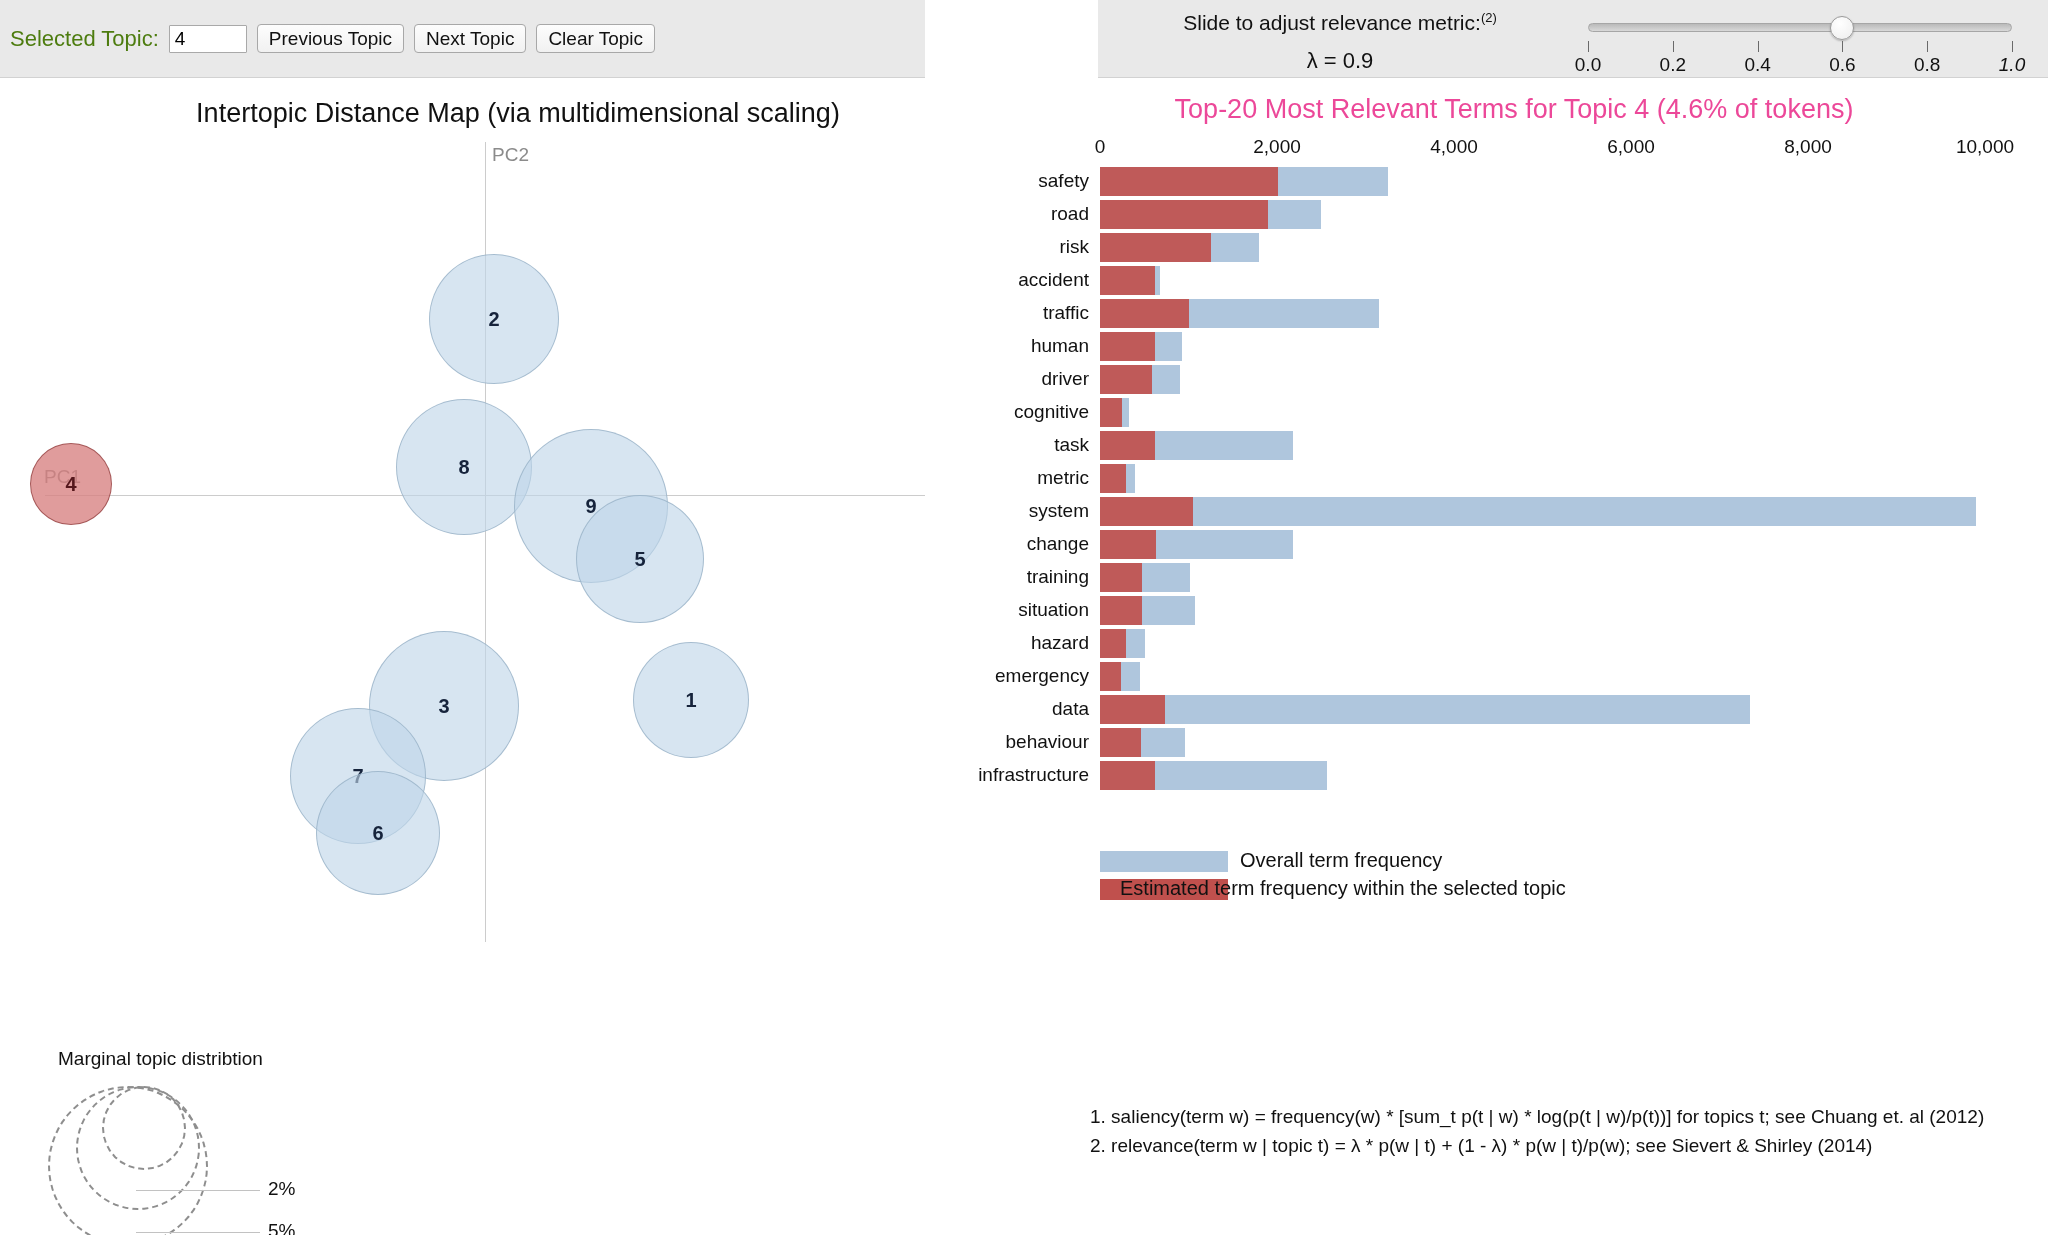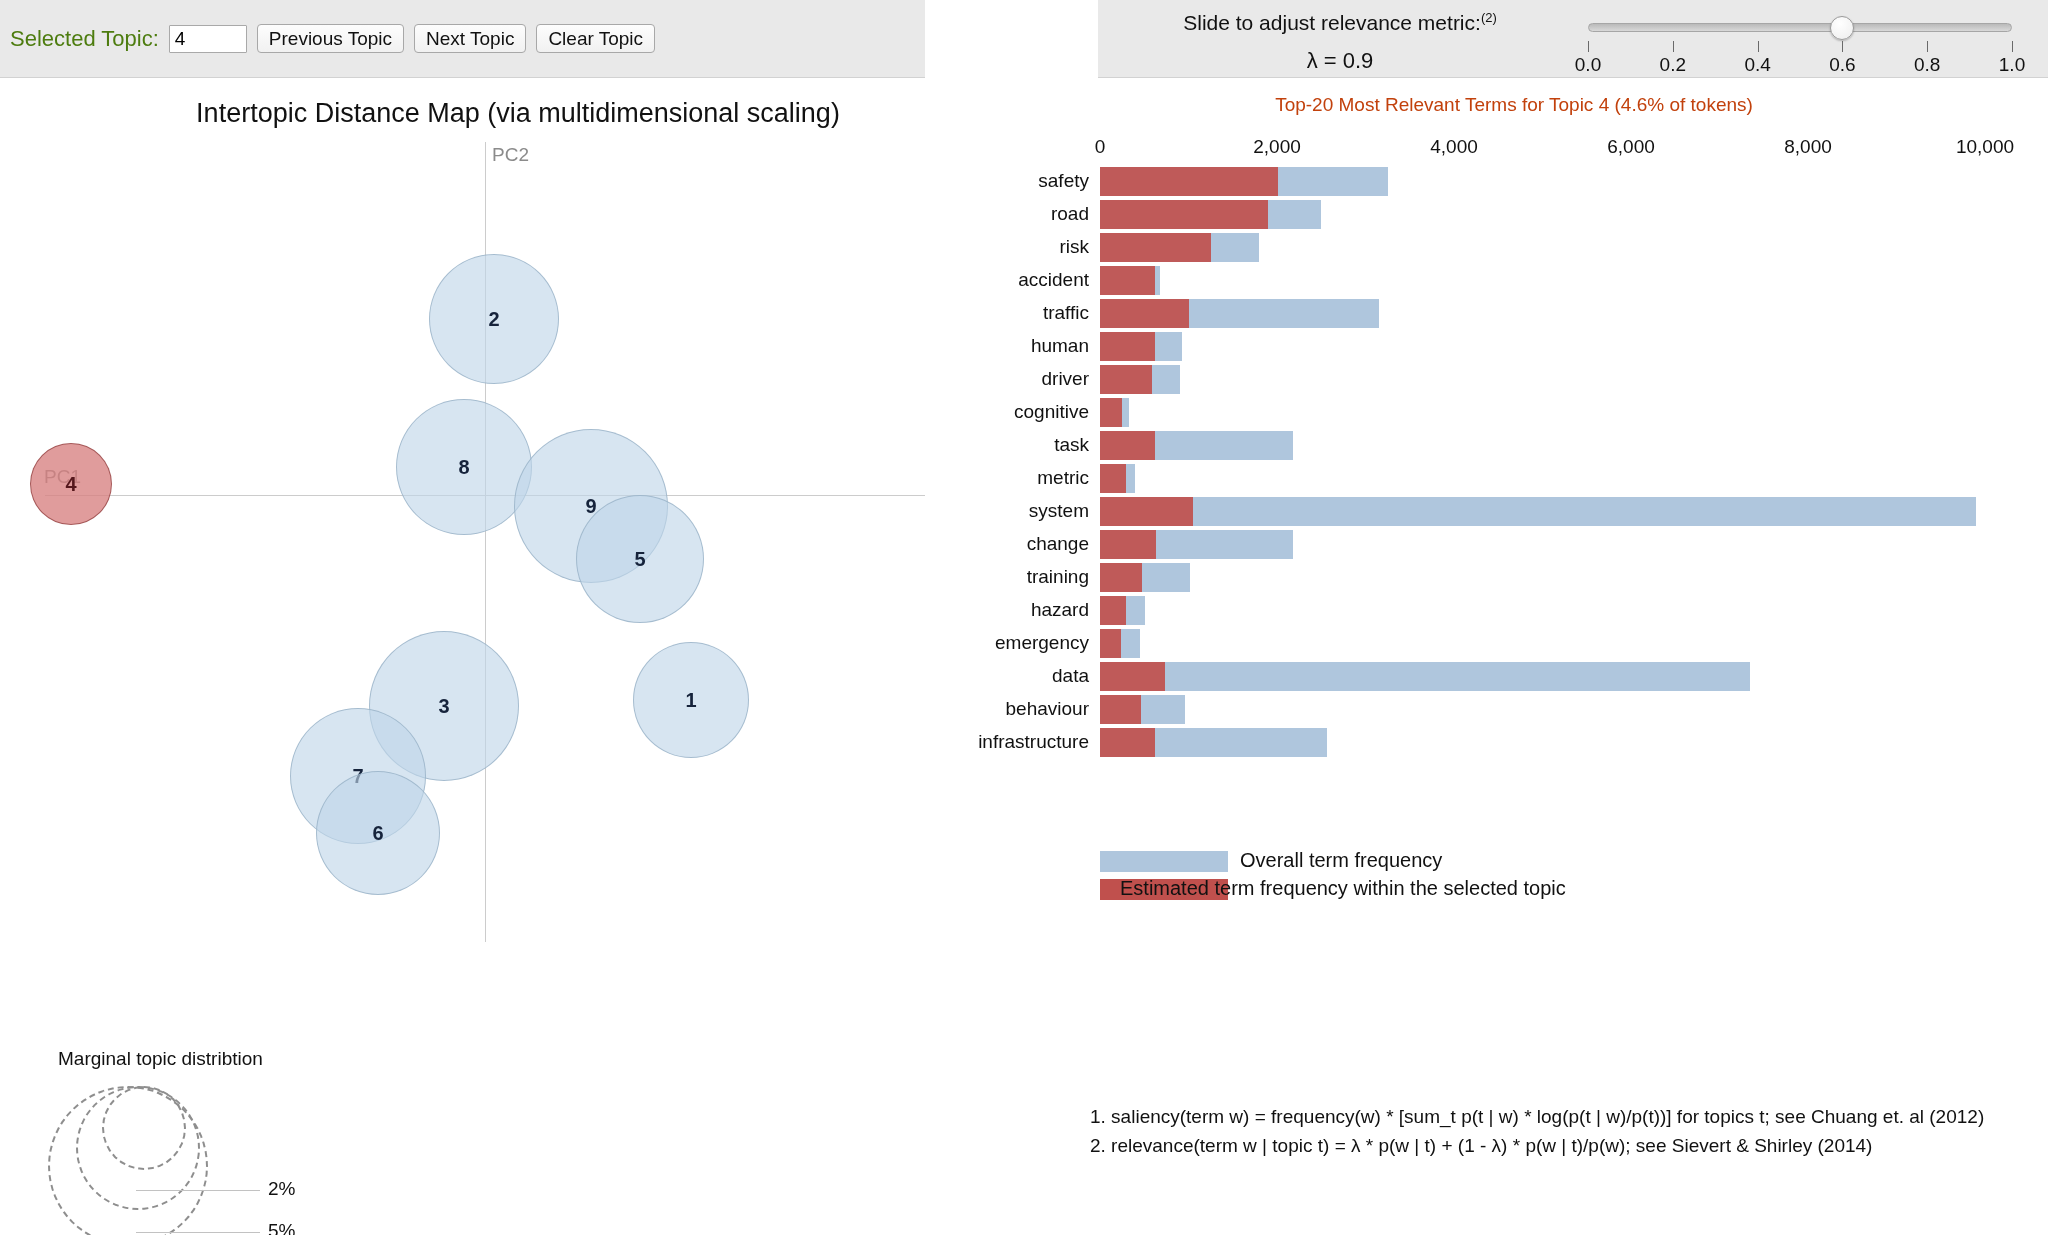--- a/index.html
+++ b/index.html
@@ -110,21 +110,21 @@
     position:absolute; border:2px dashed #8e8e8e; border-radius:50%;
     background:transparent;
   }
   .marg-rule { position:absolute; height:1px; background:#c2c2c2; }
   .marg-label { position:absolute; font-size:19px; color:#111; }
 
   
   #right-panel { position:absolute; left:980px; top:78px; width:1068px; height:1157px; }
   #bar-title {
     position:absolute; left:0; top:16px; width:1068px; text-align:center;
-    font-size:19px; color:#c2410c;
+    font-size:27px; color:#ec4899;
   }
   #bar-axis { position:absolute; left:0; top:58px; width:1068px; height:30px; }
   .xtick-label {
     position:absolute; top:0; width:120px; margin-left:-60px;
     text-align:center; font-size:19px; color:#111;
   }
   #bars { position:absolute; left:0; top:88px; width:1068px; }
   .bar-row { position:relative; height:33px; }
   .bar-term {
     position:absolute; right:0; width:200px; top:4px;
@@ -174,21 +174,21 @@
         <div class="slider-tick-label" style="left: 12px;">0.0</div>
         <div class="slider-tick" style="left: 96.8px;"></div>
         <div class="slider-tick-label" style="left: 96.8px;">0.2</div>
         <div class="slider-tick" style="left: 181.6px;"></div>
         <div class="slider-tick-label" style="left: 181.6px;">0.4</div>
         <div class="slider-tick" style="left: 266.4px;"></div>
         <div class="slider-tick-label" style="left: 266.4px;">0.6</div>
         <div class="slider-tick" style="left: 351.2px;"></div>
         <div class="slider-tick-label" style="left: 351.2px;">0.8</div>
         <div class="slider-tick" style="left: 436px;"></div>
-        <div class="slider-tick-label" style="left: 436px;">1.0</div>
+        <div class="slider-tick-label" style="left: 436px; font-style: italic;">1.0</div>
       </div>
   </div>
 </div>
 
 <div id="left-panel">
   <div id="map-title">Intertopic Distance Map (via multidimensional scaling)</div>
   <div id="axis-v"></div>
   <div id="axis-h"></div>
   <div id="pc2-label">PC2</div>
   <div id="pc1-label">PC1</div>
@@ -330,20 +330,27 @@
         </div>
       </div>
       <div class="bar-row">
         <div class="bar-term">training</div>
         <div class="bar-stack" style="width: 90.27px;">
           <div class="bar-total" style="width: 90.27px; background: rgb(175, 198, 221);"></div>
           <div class="bar-sel" style="width: 42.48px; background: rgb(192, 80, 77);"></div>
         </div>
       </div>
       <div class="bar-row">
+        <div class="bar-term">situation</div>
+        <div class="bar-stack" style="width: 94.695px;">
+          <div class="bar-total" style="width: 94.695px; background: rgb(175, 198, 221);"></div>
+          <div class="bar-sel" style="width: 42.48px; background: rgb(192, 80, 77);"></div>
+        </div>
+      </div>
+      <div class="bar-row">
         <div class="bar-term">hazard</div>
         <div class="bar-stack" style="width: 45.135px;">
           <div class="bar-total" style="width: 45.135px; background: rgb(175, 198, 221);"></div>
           <div class="bar-sel" style="width: 25.665px; background: rgb(192, 80, 77);"></div>
         </div>
       </div>
       <div class="bar-row">
         <div class="bar-term">emergency</div>
         <div class="bar-stack" style="width: 39.825px;">
           <div class="bar-total" style="width: 39.825px; background: rgb(175, 198, 221);"></div>

